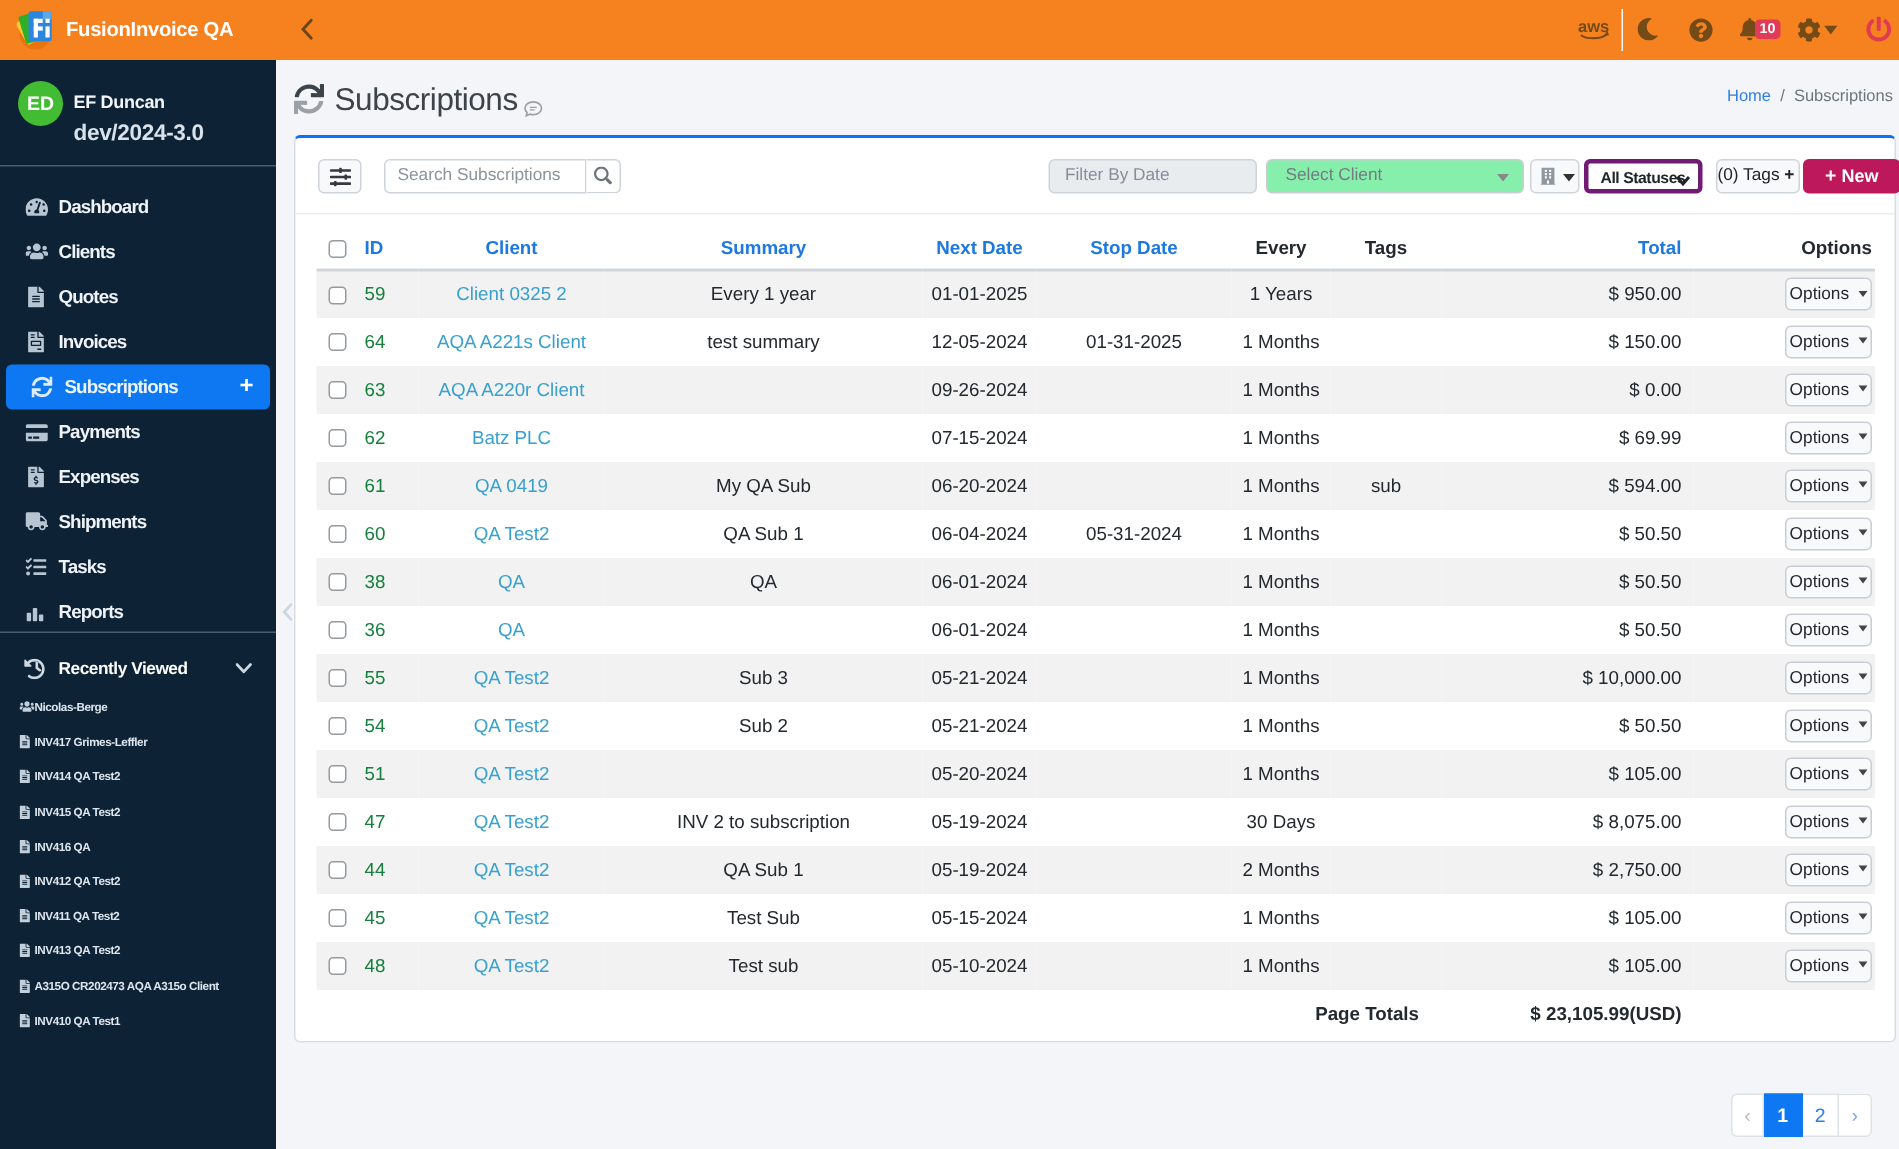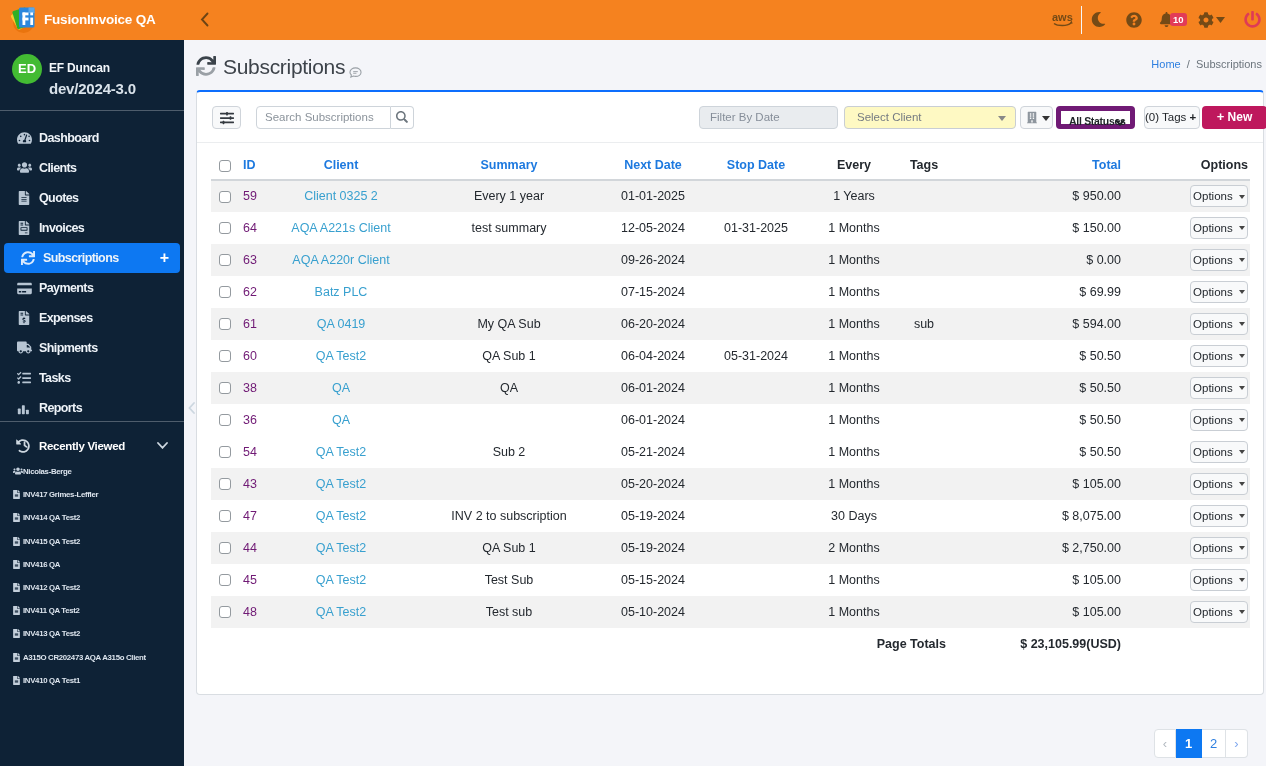--- a/index.html
+++ b/index.html
@@ -49,35 +49,35 @@
 .crumbs a{color:#2e7fe0;text-decoration:none}
 .panel{position:absolute;left:12px;top:49.5px;width:1068px;height:605px;background:#fff;border:1px solid #d9dde2;border-top:2.5px solid #0d6efd;border-radius:4px}
 .toolbar{position:absolute;left:0;top:0;width:100%;height:51px;border-bottom:1px solid #ebedef}
 .ctrl{position:absolute;top:14px;height:23px;font-size:11.5px}
 .btnlight{background:#f8f9fa;border:1px solid #cfd4da;border-radius:4px;color:#212529}
 .filterbtn{left:15px;width:29px;text-align:center;padding-top:4px}
 .sgroup{left:59px}
 .sinput{position:absolute;left:0;top:0;width:135px;height:23px;border:1px solid #ced4da;border-radius:4px 0 0 4px;background:#fff;color:#8b939b;font-size:11.5px;line-height:21px;padding-left:8px}
 .sbtn{position:absolute;left:135px;top:0;width:23px;height:23px;border:1px solid #ced4da;border-left:none;border-radius:0 4px 4px 0;background:#fff;text-align:center;padding-top:4px;color:#6c757d}
 .fdate{left:502px;width:139px;background:#e9ecef;border:1px solid #ced4da;border-radius:4px;color:#868e99;line-height:21px;padding-left:10px}
-.sclient{left:647px;width:172px;background:#fef9c3;border:1px solid #c9ced4;border-radius:4px;color:#757b82;line-height:21px;padding-left:12px}
+.sclient{left:647px;width:172px;background:#86efac;border:1px solid #c9ced4;border-radius:4px;color:#757b82;line-height:21px;padding-left:12px}
 .sclient .car{position:absolute;right:9px;top:9px;width:0;height:0;border-left:4px solid transparent;border-right:4px solid transparent;border-top:5px solid #888}
 .bldg{left:823px;width:33px;padding:4px 0 0 6px}
-.statuses{left:859px;width:79px;background:#fff;border:5px solid #701a75;border-radius:4px;color:#212529;font-weight:700;font-size:10.5px;letter-spacing:-0.3px;line-height:20px;padding-left:8px}
+.statuses{left:859px;width:79px;background:#fff;border:3px solid #701a75;border-radius:4px;color:#212529;font-weight:700;font-size:10.5px;letter-spacing:-0.3px;line-height:20px;padding-left:8px}
 .tagsbtn{left:947px;width:56px;line-height:21px;color:#212529}
 .newbtn{left:1005px;width:65px;background:#be185d;border-radius:4px;color:#fff;font-weight:700;font-size:12px;text-align:center;line-height:22px}
 table{position:absolute;left:14px;top:60px;width:1039px;border-collapse:collapse;table-layout:fixed;font-size:12.5px;color:#24292f}
 th{height:28px;font-size:12.5px;font-weight:700;color:#24292f;padding:0 5px;border-bottom:2px solid #d2d6da}
 td{height:32px;padding:0 5px;text-align:center}
 tr.odd td{background:#f2f2f2}
 th.blue{color:#1d79df}
 .cid{text-align:left}
 .ctot{text-align:right;padding-right:8px}
 .copt{text-align:right;padding-right:2px}
-a.idl{color:#701a75;text-decoration:none}
+a.idl{color:#15803d;text-decoration:none}
 a.cll{color:#38a0cf;text-decoration:none}
 .cb{display:inline-block;width:12px;height:12px;border:1px solid #949a9f;border-radius:3px;background:#fff;vertical-align:middle}
 .optbtn{display:inline-block;width:58px;height:22px;background:#f8f9fa;border:1px solid #c9ced4;border-radius:4px;font-size:11.5px;color:#24292f;line-height:20px;text-align:center}
 .optbtn .car{display:inline-block;width:0;height:0;border-left:3.5px solid transparent;border-right:3.5px solid transparent;border-top:4px solid #444;margin-left:3px;vertical-align:middle}
 .totrow td{font-weight:700}
 .pager{position:absolute;right:18px;top:689px;height:28.5px;display:flex}
 .pg{width:24px;height:28.5px;background:#fff;border:1px solid #dee2e6;font-size:13px;text-align:center;line-height:27px;color:#2e7fe0}
 .pg.prev{border-radius:4px 0 0 4px;color:#b3bac1;width:22px}
 .pg.next{border-radius:0 4px 4px 0;color:#7fa8ef;width:22px}
 .pg.act{background:#0d78f2;color:#fff;border-color:#0d78f2;width:26px;font-weight:700}
@@ -429,35 +429,47 @@
             <td class="cid"><a class="idl">36</a></td>
             <td><a class="cll">QA</a></td>
             <td></td>
             <td>06-01-2024</td>
             <td></td>
             <td>1 Months</td>
             <td></td>
             <td class="ctot">$ 50.50</td>
             <td class="copt"><span class="optbtn">Options <span class="car"></span></span></td>
           </tr>
+      <tr class="odd">
+            <td><span class="cb"></span></td>
+            <td class="cid"><a class="idl">55</a></td>
+            <td><a class="cll">QA Test2</a></td>
+            <td>Sub 3</td>
+            <td>05-21-2024</td>
+            <td></td>
+            <td>1 Months</td>
+            <td></td>
+            <td class="ctot">$ 10,000.00</td>
+            <td class="copt"><span class="optbtn">Options <span class="car"></span></span></td>
+          </tr>
       <tr>
             <td><span class="cb"></span></td>
             <td class="cid"><a class="idl">54</a></td>
             <td><a class="cll">QA Test2</a></td>
             <td>Sub 2</td>
             <td>05-21-2024</td>
             <td></td>
             <td>1 Months</td>
             <td></td>
             <td class="ctot">$ 50.50</td>
             <td class="copt"><span class="optbtn">Options <span class="car"></span></span></td>
           </tr>
       <tr class="odd">
             <td><span class="cb"></span></td>
-            <td class="cid"><a class="idl">43</a></td>
+            <td class="cid"><a class="idl">51</a></td>
             <td><a class="cll">QA Test2</a></td>
             <td></td>
             <td>05-20-2024</td>
             <td></td>
             <td>1 Months</td>
             <td></td>
             <td class="ctot">$ 105.00</td>
             <td class="copt"><span class="optbtn">Options <span class="car"></span></span></td>
           </tr>
       <tr>

